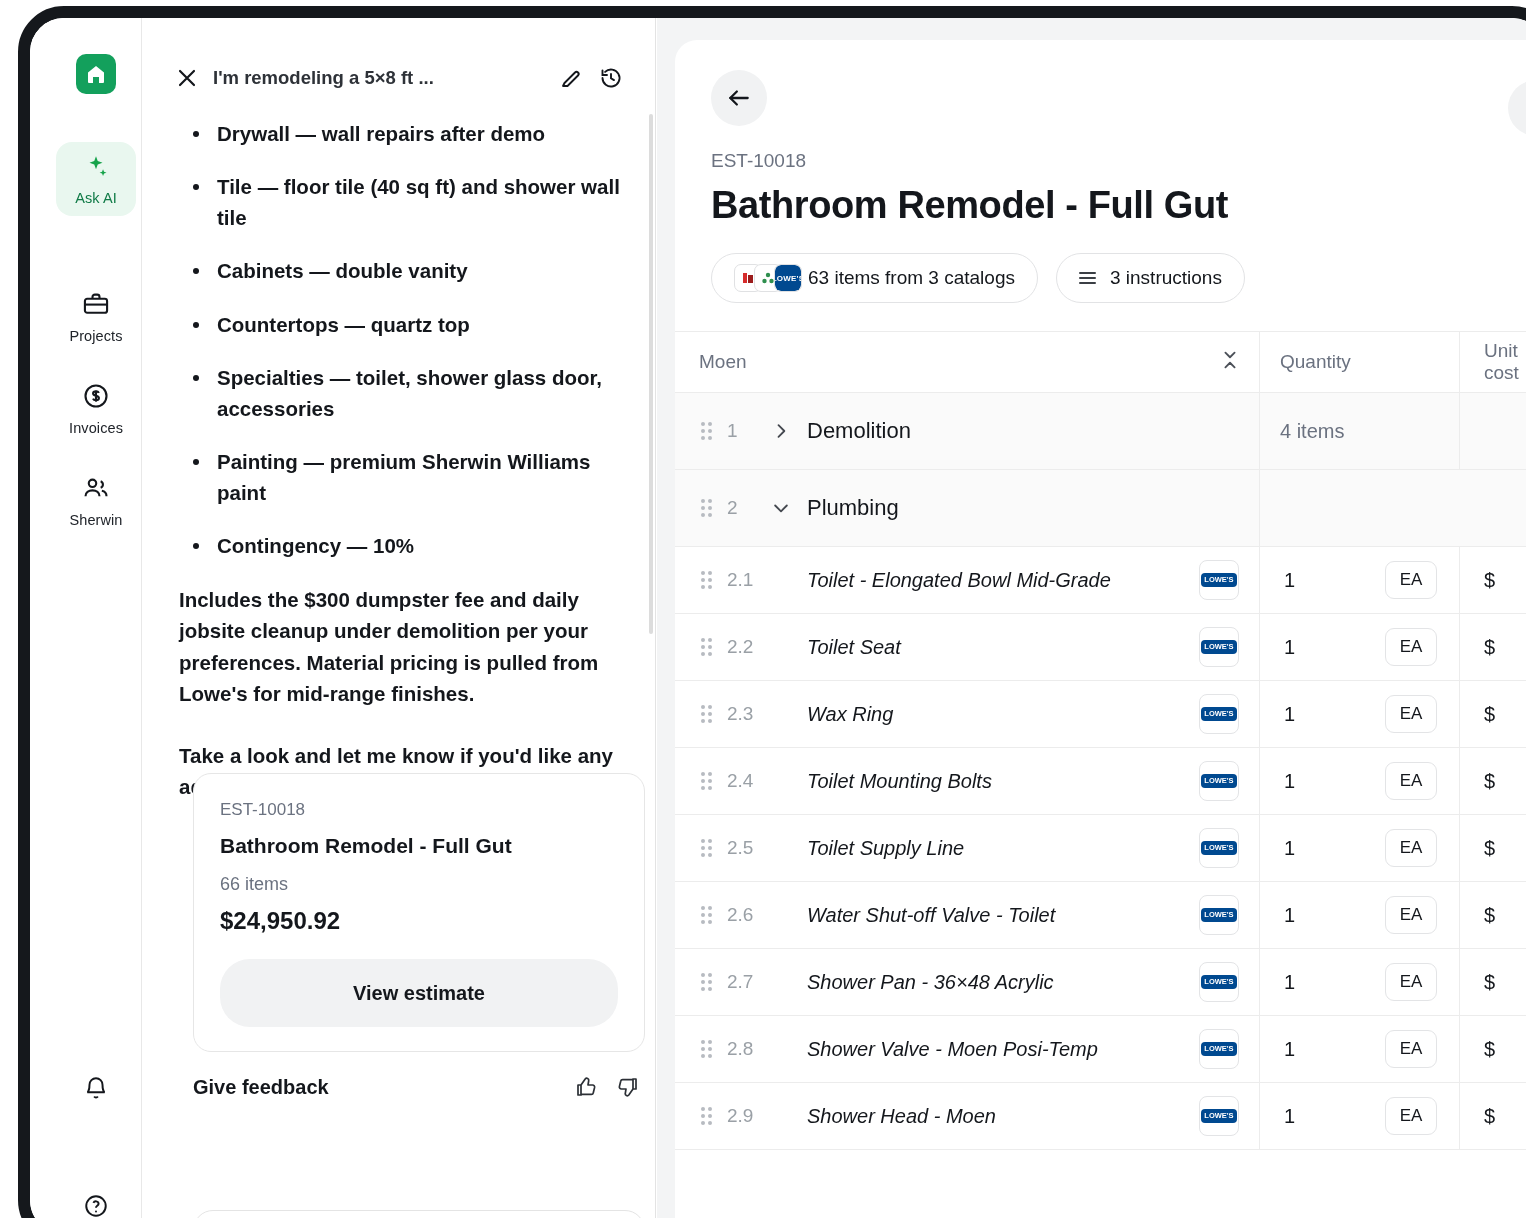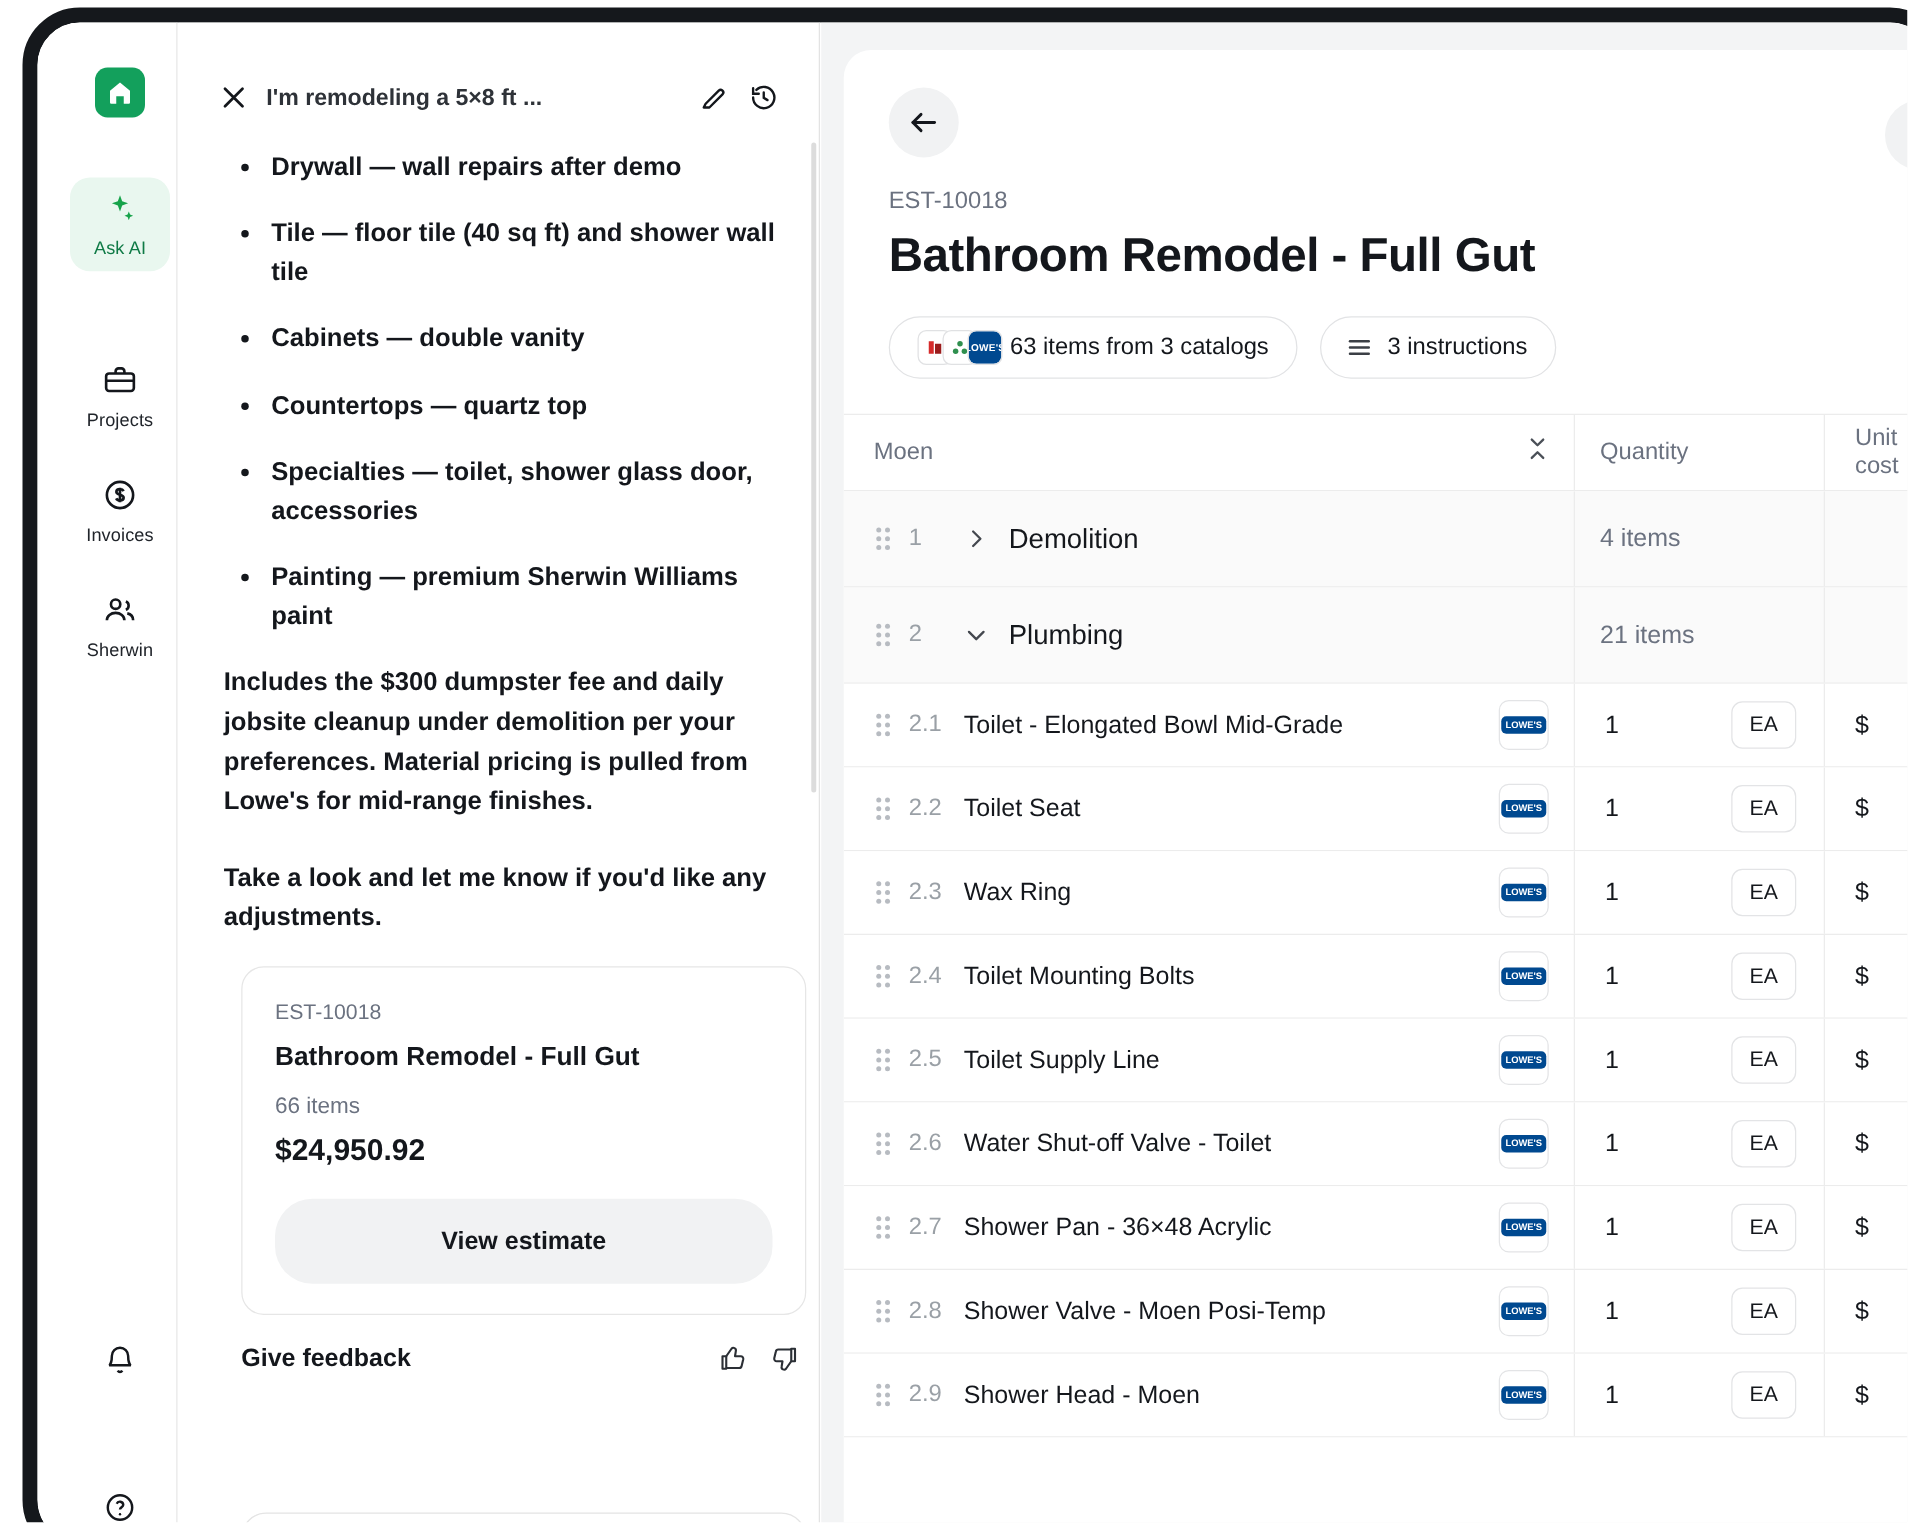--- a/index.html
+++ b/index.html
@@ -312,20 +312,22 @@
   }
   .item-row .col-item {
     display: flex; align-items: center;
     padding-top: 10px; padding-bottom: 10px;
   }
   .item-name {
     font-size: 20px; color: #14171c;
     line-height: 1.32;
     flex: 1;
     padding-right: 16px;
+    margin-left: 36px;
+    font-style: italic;
   }
   .row-badge {
     width: 40px; height: 40px;
     border: 1px solid #e3e4e6;
     border-radius: 8px;
     display: flex; align-items: center; justify-content: center;
     margin-right: 20px;
     flex: none;
     background: #fff;
   }
@@ -452,20 +454,21 @@
      </div>
 
      <div class="chat-body">
        <ul class="bullets">
          <li>Drywall — wall repairs after demo</li>
          <li>Tile — floor tile (40 sq ft) and shower wall tile</li>
          <li>Cabinets — double vanity</li>
          <li>Countertops — quartz top</li>
          <li>Specialties — toilet, shower glass door, accessories</li>
          <li>Painting — premium Sherwin Williams paint</li>
+         <li>Contingency — 10%</li>
        </ul>
        <p class="para">Includes the $300 dumpster fee and daily jobsite cleanup under demolition per your preferences. Material pricing is pulled from Lowe's for mid-range finishes.</p>
        <p class="para second">Take a look and let me know if you'd like any adjustments.</p>
      </div>
 
      <div class="est-card">
        <div class="est-id">EST-10018</div>
        <div class="est-name">Bathroom Remodel - Full Gut</div>
        <div class="est-items">66 items</div>
        <div class="est-total">$24,950.92</div>
@@ -602,23 +605,20 @@
                       <i></i>
                     </span>
                <span class="rownum">2</span>
                <span class="grp-chev">
                  <svg width="20" height="20" viewBox="0 0 24 24" fill="none" stroke="#44484f" stroke-width="2.2" stroke-linecap="round" stroke-linejoin="round">
                         <path d="M5 9l7 7 7-7"></path>
                       </svg>
                </span>
                <span class="grp-name">Plumbing</span>
              </div>
-             <div class="col-qty">
-               <span>21 items</span>
-             </div>
              <div class="col-cost"></div>
            </div>
 
            <div class="item-row">
              <div class="col-item">
                <span class="drag">
                       <i></i>
                       <i></i>
                       <i></i>
                       <i></i>

